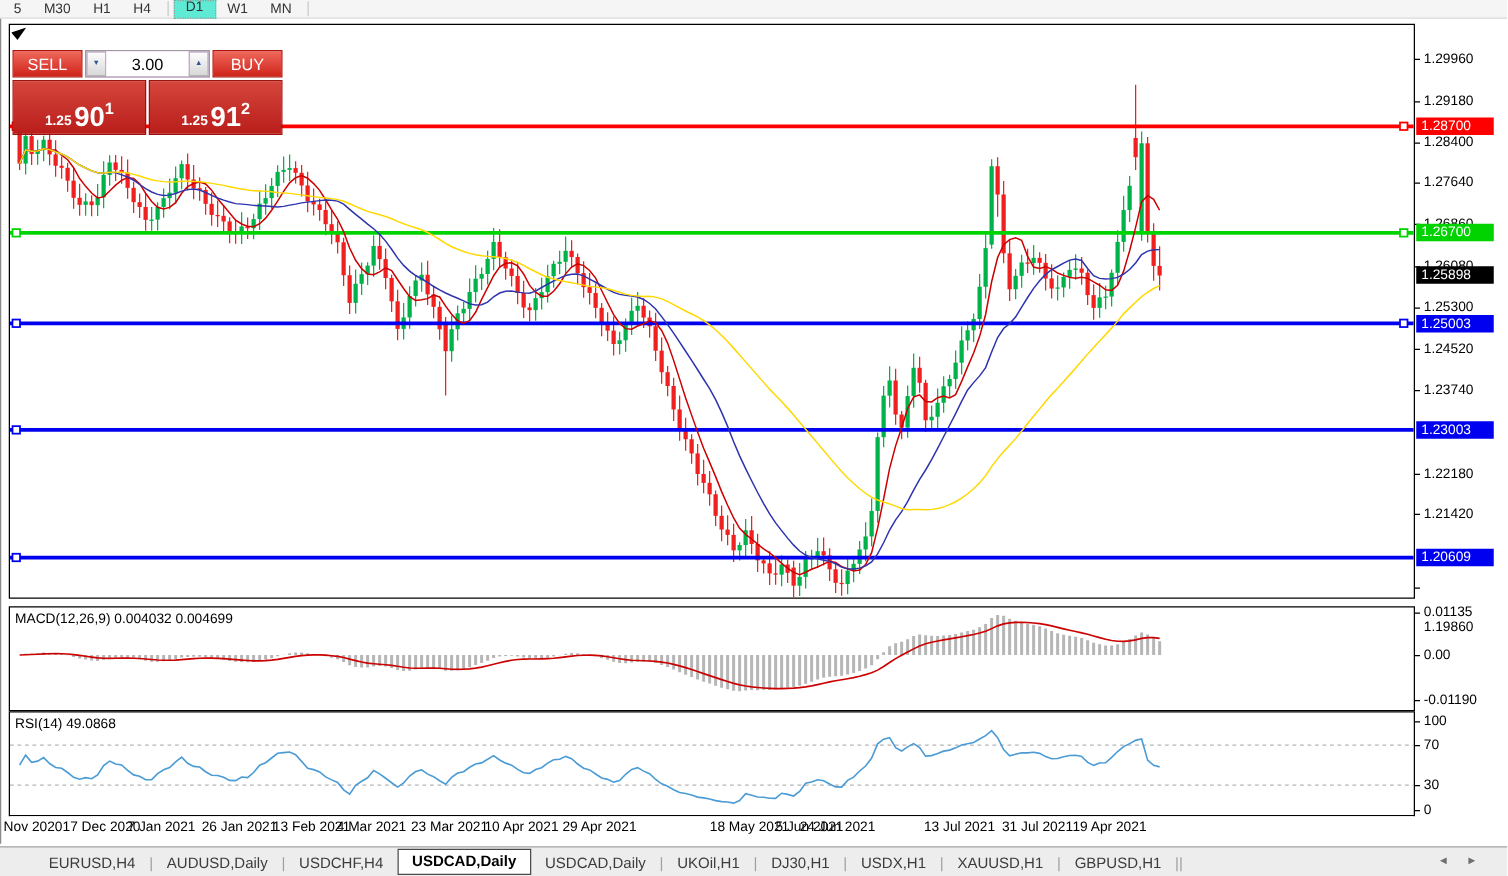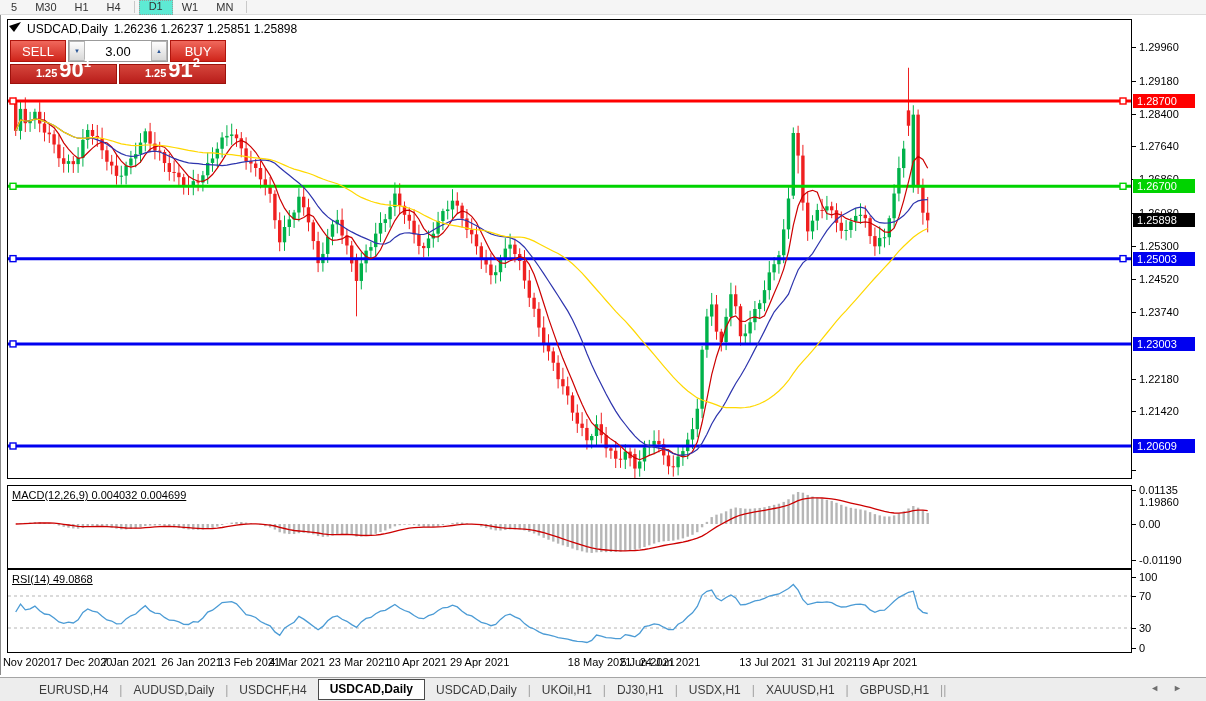--- a/index.html
+++ b/index.html
@@ -9,36 +9,36 @@
     border-bottom:1px solid #dcdcdc;display:flex;align-items:center;gap:0;padding-left:2px;box-sizing:border-box;}
   .tf-item{font-size:11px;color:#333;padding:0 9px;height:13px;line-height:13px;cursor:default;}
   .tf-item.active{background:#5eead4;border:1px dotted #9a9a9a;line-height:11px;}
   .tf-sep{width:1px;height:12px;background:#c9c9c9;margin:0 4px;}
   #left-edge{position:absolute;left:0;top:15px;width:1px;height:660px;background:#8a8a8a;}
   
   .panel-svg{position:absolute;border:1px solid #000;background:#fff;display:block;}
   #price-svg{left:7px;top:19px;}
   #macd-svg{left:7px;top:485px;}
   #rsi-svg{left:7px;top:569px;}
-  .panel-label{position:absolute;font-size:11px;color:#000;z-index:4;text-decoration:underline;}
+  .panel-label{position:absolute;font-size:11px;color:#000;z-index:4;}
   
   #chart-header{position:absolute;left:27px;top:22px;font-size:12px;color:#000;z-index:5;}
   #chart-header span{margin-right:6px;}
   #cursor-icon{position:absolute;left:9px;top:22px;z-index:5;}
   
   #trade-widget{position:absolute;left:10px;top:40px;width:216px;z-index:6;}
   .tw-top{display:flex;height:22px;gap:2px;}
   .tw-btn{flex:0 0 56px;background:linear-gradient(#f0685c,#cf241a);color:#fff;border:1px solid #b0150d;
     font-size:13px;font-family:"Liberation Sans",sans-serif;cursor:pointer;padding:0;}
   .spinner{flex:1;display:flex;border:1px solid #9b9b9b;background:#f0abfc;}
   .spin-btn{width:16px;background:linear-gradient(#fdfdfd,#d8d8d8);border:1px solid #b5b5b5;
     color:#2b5797;font-size:6px;padding:0;cursor:pointer;}
   .vol-input{flex:1;width:40px;border:none;outline:none;text-align:center;font-size:13px;color:#000;
     font-family:"Liberation Sans",sans-serif;}
-  .tw-prices{display:flex;gap:2px;margin-top:2px;height:20px;}
+  .tw-prices{display:flex;gap:2px;margin-top:2px;height:44px;}
   .px-box{flex:1;background:linear-gradient(#d5463c,#b91d1a);border:1px solid #9d120c;color:#fff;
     display:flex;align-items:flex-end;justify-content:center;cursor:pointer;}
   .px-prefix{font-size:11px;font-weight:bold;margin:0 2px 4px 0;}
   .px-big{font-size:22px;font-weight:bold;line-height:27px;}
   .px-sup{font-size:13px;font-weight:bold;margin-bottom:13px;}
   
   #y-axis{position:absolute;left:1132px;top:0;width:74px;height:672px;font-size:11px;color:#000;}
   .tick-label{position:absolute;left:7px;transform:translateY(-50%);white-space:nowrap;}
   .tick-dash{position:absolute;left:0;width:4px;height:1px;background:#000;}
   .axis-badge{position:absolute;left:1px;min-width:54px;padding:0 4px;height:14px;line-height:14px;
@@ -676,23 +676,20 @@
     </svg>
   <svg id="rsi-svg" class="panel-svg" width="1123" height="82">
       <line x1="0" y1="26" x2="1123" y2="26" stroke="#b5b5b5" stroke-width="1" stroke-dasharray="3,3"></line>
       <line x1="0" y1="58" x2="1123" y2="58" stroke="#b5b5b5" stroke-width="1" stroke-dasharray="3,3"></line>
       <polyline points="7.7,42.0 12.5,34.1 17.3,39.9 22.1,38.9 26.9,36.1 31.7,40.8 36.5,44.0 41.3,44.6 46.1,48.0 50.9,51.9 55.7,53.4 60.5,52.1 65.3,53.0 70.1,49.9 74.9,42.4 79.7,38.9 84.5,41.2 89.3,42.0 94.1,46.3 98.9,49.9 103.7,51.0 108.5,53.8 113.3,53.7 118.1,48.9 122.9,45.8 127.7,44.0 132.5,39.5 137.3,35.7 142.1,40.6 146.9,43.1 151.7,43.6 156.5,47.4 161.3,50.2 166.1,50.4 170.9,51.8 175.7,54.3 180.5,54.5 185.3,51.6 190.1,52.1 194.9,48.0 199.7,42.1 204.5,40.2 209.3,36.4 214.1,32.6 218.9,32.1 223.7,31.6 228.5,33.8 233.3,39.1 238.1,44.7 242.9,45.7 247.7,47.5 252.5,51.5 257.3,53.9 262.1,55.9 266.9,61.9 271.7,65.3 276.5,58.2 281.3,55.0 286.1,52.2 290.9,46.4 295.7,49.1 300.5,52.6 305.3,56.2 310.1,59.7 314.9,56.4 319.7,50.8 324.5,47.2 329.3,45.9 334.1,49.3 338.9,51.3 343.7,54.6 348.5,57.4 353.3,51.9 358.1,48.4 362.9,47.4 367.7,43.8 372.5,41.2 377.3,40.3 382.1,37.4 386.9,34.5 391.7,38.0 396.5,40.5 401.3,42.1 406.1,45.5 410.9,48.2 415.7,48.7 420.5,45.6 425.3,44.2 430.1,40.5 434.9,37.8 439.7,37.4 444.5,35.1 449.3,36.9 454.1,41.2 458.9,44.6 463.7,45.9 468.5,49.2 473.3,52.4 478.1,53.5 482.9,55.7 487.7,54.5 492.5,49.4 497.3,45.5 502.1,44.1 506.9,46.9 511.7,48.9 516.5,53.6 521.3,57.1 526.1,59.0 530.9,61.8 535.7,64.0 540.5,64.8 545.3,66.0 550.1,67.7 554.9,68.3 559.7,69.2 564.5,70.5 569.3,71.3 574.1,71.6 578.9,72.5 583.7,70.4 588.5,65.0 593.3,66.2 598.1,67.6 602.9,67.8 607.7,68.6 612.5,68.7 617.3,64.6 622.1,65.5 626.9,66.8 631.7,63.2 636.5,56.6 641.3,55.6 646.1,53.8 650.9,54.6 655.7,57.2 660.5,59.5 665.3,59.7 670.1,54.3 674.9,51.7 679.7,46.8 684.5,42.8 689.3,36.4 694.1,25.1 698.9,21.3 703.7,20.1 708.5,28.1 713.3,30.8 718.1,27.5 722.9,24.9 727.7,28.0 732.5,34.9 737.3,34.5 742.1,32.8 746.9,30.9 751.7,30.1 756.5,28.3 761.3,26.0 766.1,25.0 770.9,24.0 775.7,21.2 780.5,18.5 785.3,14.5 790.1,20.1 794.9,29.7 799.7,34.6 804.5,33.4 809.3,32.2 814.1,32.3 818.9,31.8 823.7,32.7 828.5,35.3 833.3,37.0 838.1,36.8 842.9,35.4 847.7,34.4 852.5,34.2 857.3,35.2 862.1,39.9 866.9,42.3 871.7,40.4 876.5,40.2 881.3,35.9 886.1,31.2 890.9,27.3 895.7,24.9 900.5,22.3 905.3,21.2 910.1,38.1 914.9,42.3 919.7,43.5" fill="none" stroke="#4b9bd5" stroke-width="1.3"></polyline>
     </svg>
 
   <svg id="cursor-icon" width="13" height="12">
     <polygon points="0,4 12,0 5,10" fill="#000"></polygon>
   </svg>
-  <div id="chart-header">
-    <span>USDCAD,Daily</span><span>1.26236 1.26237 1.25851 1.25898</span>
-  </div>
 
   <div id="trade-widget">
     <div class="tw-top">
       <button class="tw-btn">SELL</button>
       <div class="spinner">
         <button class="spin-btn">▼</button>
         <input class="vol-input" value="3.00" style="">
         <button class="spin-btn">▲</button>
       </div>
       <button class="tw-btn">BUY</button>

